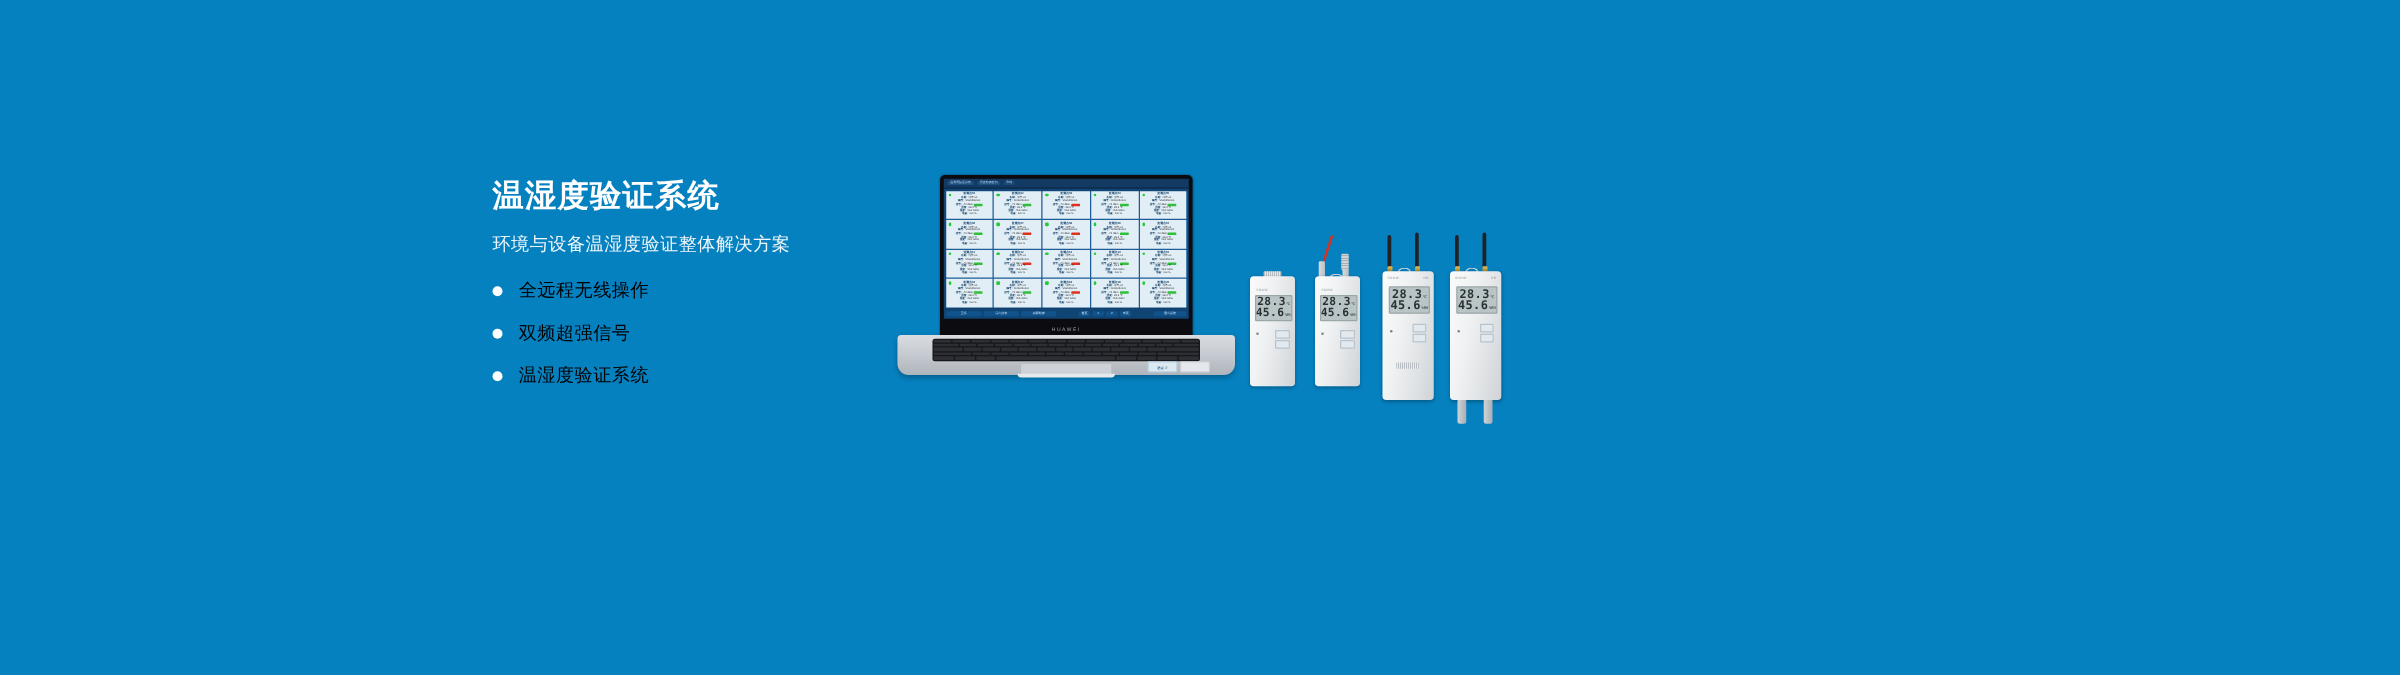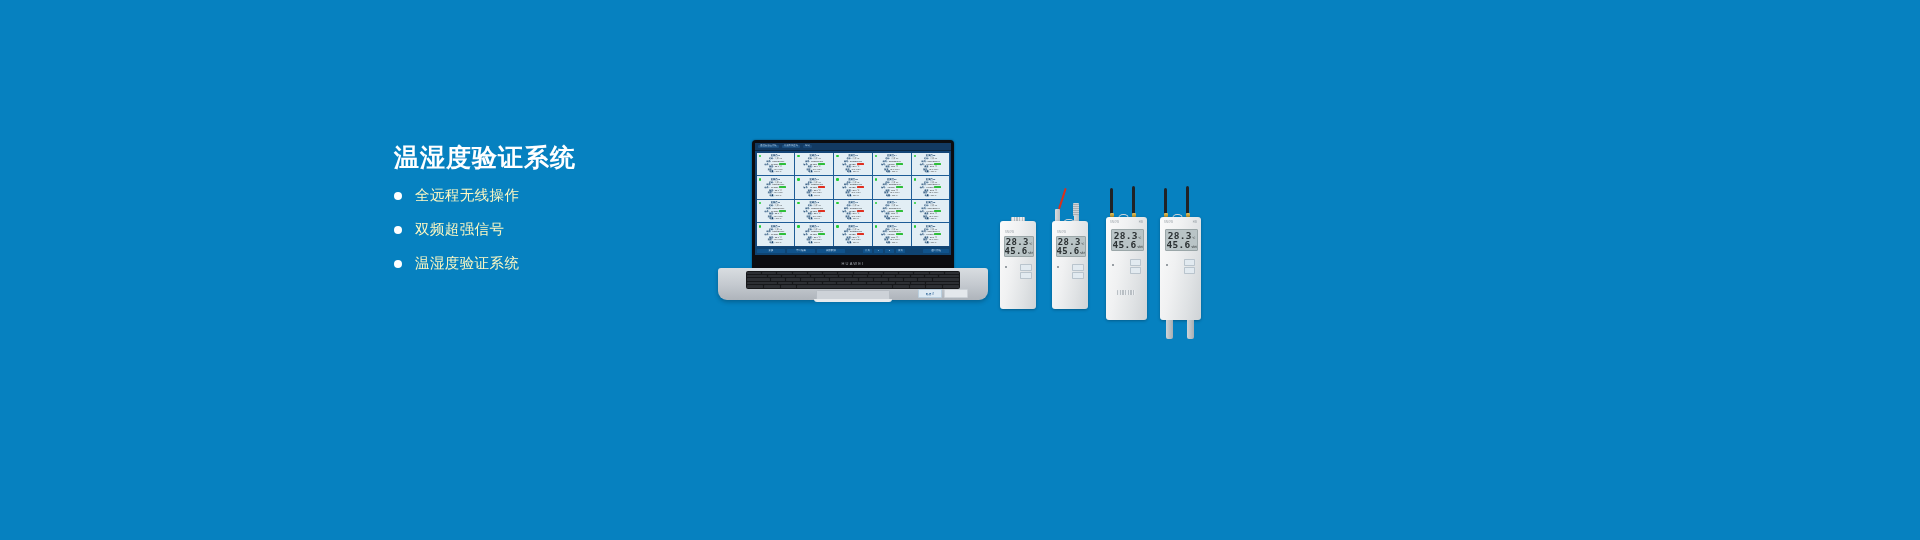--- a/index.html
+++ b/index.html
@@ -16,21 +16,21 @@
     font-size:25px;font-weight:bold;color:#ffffff;letter-spacing:1px;
     line-height:1.2;margin:0 0 14px 0;white-space:nowrap;
   }
   .subhead{
     font-size:14.5px;color:#eef6fb;font-weight:400;letter-spacing:.4px;
     margin:0 0 18px 0;white-space:nowrap;
   }
   .bullets{list-style:none;margin:0;padding:0;}
   .bullet{
     display:flex;align-items:center;margin-bottom:15px;
-    font-size:14.5px;color:#fef9c3;letter-spacing:.4px;
+    font-size:14.5px;color:#000000;letter-spacing:.4px;
   }
   .bullet .dot{
     width:8px;height:8px;border-radius:50%;background:#ffffff;
     margin-right:13px;flex:0 0 auto;
   }
 
   
   .laptop{position:absolute;left:718px;top:140px;width:270px;height:160px;}
   .lid{
     position:absolute;left:34px;top:0;width:202px;height:131px;
@@ -168,20 +168,21 @@
   .wire{position:absolute;background:#d9301c;border-radius:1px;transform-origin:bottom center;}
   .bottomprobe{position:absolute;background:linear-gradient(90deg,#cfd4d8,#a8aeb3);border-radius:0 0 2px 2px;}
 </style>
 </head>
 <body>
 
 <div class="banner">
 
   <div class="copy">
     <h1 class="headline">温湿度验证系统</h1>
+    <div class="subhead">环境与设备温湿度验证整体解决方案</div>
     <ul class="bullets">
       <li class="bullet">
         <span class="dot"></span>
         <span>全远程无线操作</span>
       </li>
       <li class="bullet">
         <span class="dot"></span>
         <span>双频超强信号</span>
       </li>
       <li class="bullet">

